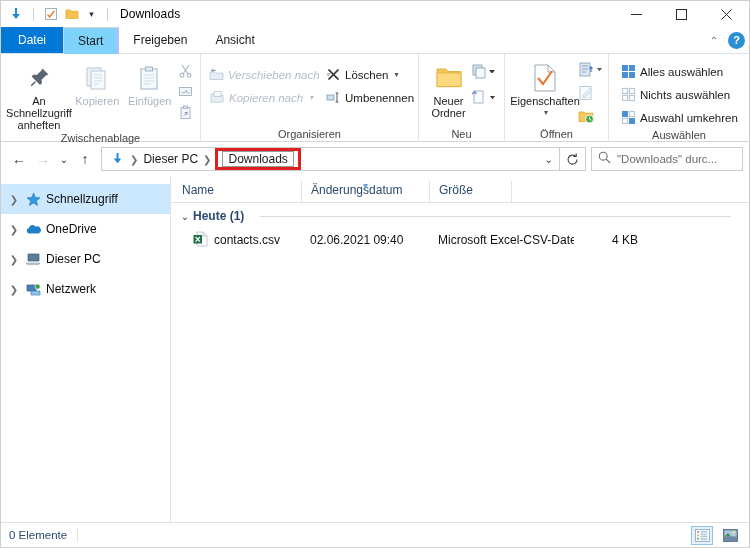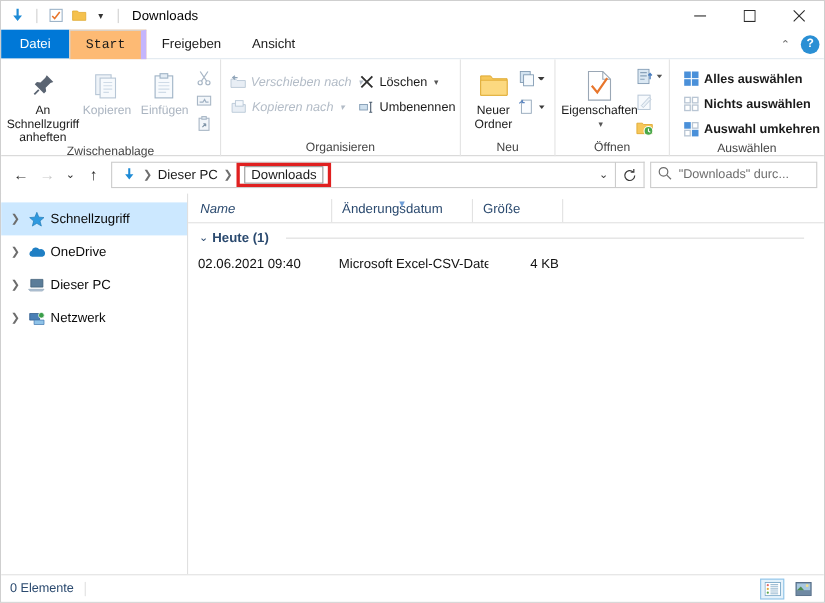--- a/index.html
+++ b/index.html
@@ -97,26 +97,25 @@
     font-size: 12px;
     color: #1a1a1a;
     box-sizing: border-box;
   }
   .tab.file {
     background: #0078d7;
     color: #ffffff;
     padding: 0 17px;
   }
   .tab.active {
-    background: #fdba74;
+    background: #7dd3fc;
     border-left: 1px solid #d5d5d5;
-    border-right: 5px solid #c4b5fd;
+    border-right: 2px solid #c4b5fd;
     border-top: 1px solid #d5d5d5;
     margin-bottom: -1px;
-    font-family: Liberation Mono, monospace;
   }
   .tabstrip-right {
     position: absolute;
     right: 4px; top: 0;
     height: 27px;
     display: flex; align-items: center; gap: 6px;
   }
   .collapse-chev {
     color: #6b6b6b; font-size: 10px;
     width: 16px; text-align: center;
@@ -341,21 +340,21 @@
     position: relative;
     font-size: 12px;
     color: #2b4a6f;
     padding: 0 0 5px 9px;
     box-sizing: border-box;
     border-left: 1px solid #e2e2e2;
     height: 21px;
     display: flex;
     align-items: flex-end;
   }
-  .col:first-child { border-left: none; padding-left: 11px; font-style: italic; }
+  .col:first-child { border-left: none; padding-left: 11px; }
   .sort-ind {
     position: absolute;
     top: 1px;
     left: 50%;
     transform: translateX(-50%);
     color: #6f9fd8;
     font-size: 10px;
     line-height: 8px;
   }
   .grouphdr {
@@ -654,21 +653,21 @@
               <circle cx="11.5" cy="11" r="4" fill="#4aa84a" stroke="#ffffff" stroke-width="1"></circle>
               <path d="M11.5 8.8 v2.4 l1.7 1" stroke="#fff" fill="none" stroke-width="1"></path>
             </svg>
           </span>
         </div>
       </div>
       <div class="rgroup-title">Öffnen</div>
     </div>
 
     <div class="rgroup" style="width:140px">
-      <div class="rgroup-body" style="padding-top:6px; padding-left:9px;font-weight:bold;">
+      <div class="rgroup-body" style="padding-top:6px; padding-left:9px;">
         <div class="smallcol">
           <div class="smallbtn">
             <span class="g">
               <svg width="15" height="15" viewBox="0 0 15 15">
                 <rect x="1" y="1" width="6" height="6" fill="#4a90d9"></rect>
                 <rect x="8" y="1" width="6" height="6" fill="#4a90d9"></rect>
                 <rect x="1" y="8" width="6" height="6" fill="#4a90d9"></rect>
                 <rect x="8" y="8" width="6" height="6" fill="#4a90d9"></rect>
               </svg>
             </span>
@@ -800,20 +799,31 @@
         <div class="col" style="width:80px"></div>
       </div>
 
       <div class="grouphdr">
         <span class="gchev">⌄</span>
         <span class="glabel">Heute (1)</span>
         <span class="gline"></span>
       </div>
 
       <div class="filerow">
+        <div class="cell name" style="width:130px">
+          <span>
+            <svg width="15" height="16" viewBox="0 0 15 16">
+              <path d="M4 1 h6 l4 4 v10 H4 z" fill="#ffffff" stroke="#b9c3cc" stroke-width=".9"></path>
+              <path d="M10 1 v4 h4" fill="none" stroke="#b9c3cc" stroke-width=".9"></path>
+              <rect x="0.5" y="4" width="8.5" height="8.5" fill="#1d7044"></rect>
+              <path d="M2.6 6 L6.9 10.6 M6.9 6 L2.6 10.6" stroke="#ffffff" stroke-width="1.2" fill="none"></path>
+            </svg>
+          </span>
+          <span>contacts.csv</span>
+        </div>
         <div class="cell" style="width:128px">02.06.2021 09:40</div>
         <div class="cell" style="width:145px">Microsoft Excel-CSV-Datei</div>
         <div class="cell size" style="width:82px">4 KB</div>
       </div>
     </div>
   </div>
 
   <div class="statusbar">
     <span>0 Elemente</span>
     <span class="status-sep"></span>

